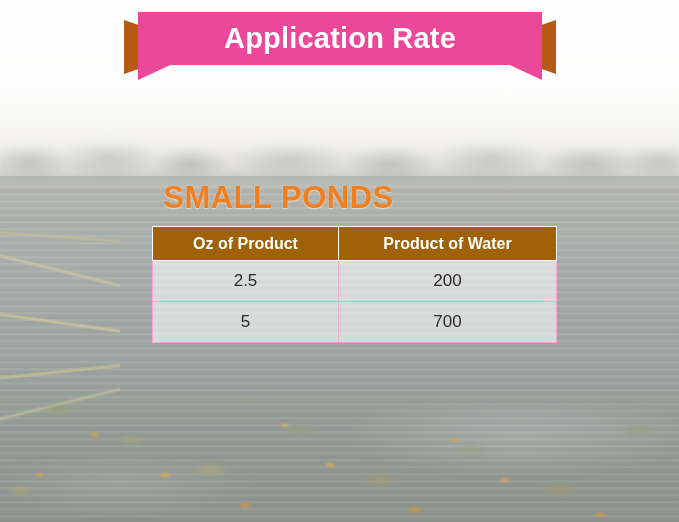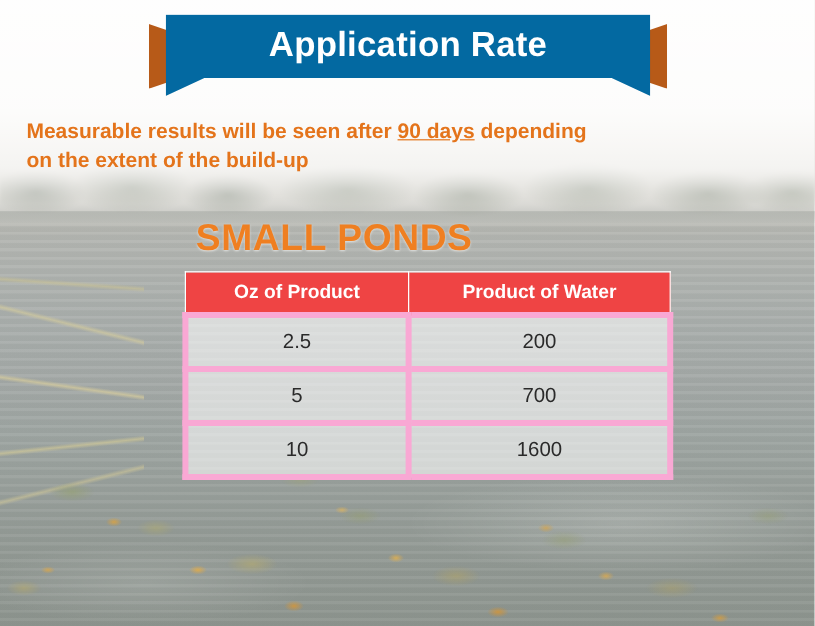--- a/index.html
+++ b/index.html
@@ -160,21 +160,21 @@
     background: #b75a18;
   }
   .banner-shadow-l { left: 0; clip-path: polygon(0 0, 100% 14%, 100% 86%, 0 100%); }
   .banner-shadow-r { right: 0; clip-path: polygon(0 14%, 100% 0, 100% 100%, 0 86%); }
   .banner {
     position: absolute;
     left: 14px;
     top: 0;
     width: 404px;
     height: 68px;
-    background: #0369a1;
+    background: #ec4899;
     clip-path: polygon(0 0, 100% 0, 100% 100%, 92% 78%, 8% 78%, 0 100%);
     display: flex;
     align-items: flex-start;
     justify-content: center;
   }
   .banner-title {
     color: #ffffff;
     font-size: 29px;
     font-weight: bold;
     letter-spacing: 0.2px;
@@ -216,35 +216,35 @@
     left: 152px;
     top: 226px;
     width: 404px;
   }
   table.rate-table {
     border-collapse: collapse;
     width: 404px;
     table-layout: fixed;
   }
   table.rate-table th {
-    background: #ef4444;
+    background: #a16207;
     color: #ffffff;
     font-size: 16px;
     font-weight: bold;
     height: 33px;
     border: 1px solid #ffffff;
     text-align: center;
     padding: 0;
   }
   table.rate-table td {
     background: rgba(255,255,255,0.58);
     color: #2a2a2a;
     font-size: 17px;
     height: 40px;
-    border: 5px solid #f9a8d4;
+    border: 1px solid #f9a8d4;
     text-align: center;
     padding: 0;
   }
   .col-a { width: 186px; }
   .col-b { width: 218px; }
 </style>
 </head>
 <body>
 
 <div class="page">
@@ -260,24 +260,20 @@
   </div>
 
   <div class="banner-wrap">
     <div class="banner-shadow-l"></div>
     <div class="banner-shadow-r"></div>
     <div class="banner">
       <span class="banner-title">Application Rate</span>
     </div>
   </div>
 
-  <div class="subtitle">
-    <span>Measurable results will be seen after </span><span class="u">90 days</span><span> depending</span><br>
-    <span>on the extent of the build-up</span>
-  </div>
 
   <div class="section-heading">SMALL PONDS</div>
 
   <div class="table-wrap">
     <table class="rate-table">
       <colgroup>
         <col class="col-a">
         <col class="col-b">
       </colgroup>
       <thead>
@@ -288,21 +284,17 @@
       </thead>
       <tbody>
         <tr>
           <td>2.5</td>
           <td>200</td>
         </tr>
         <tr>
           <td>5</td>
           <td>700</td>
         </tr>
-        <tr>
-          <td>10</td>
-          <td>1600</td>
-        </tr>
       </tbody>
     </table>
   </div>
 
 </div>
 
 </body></html>

